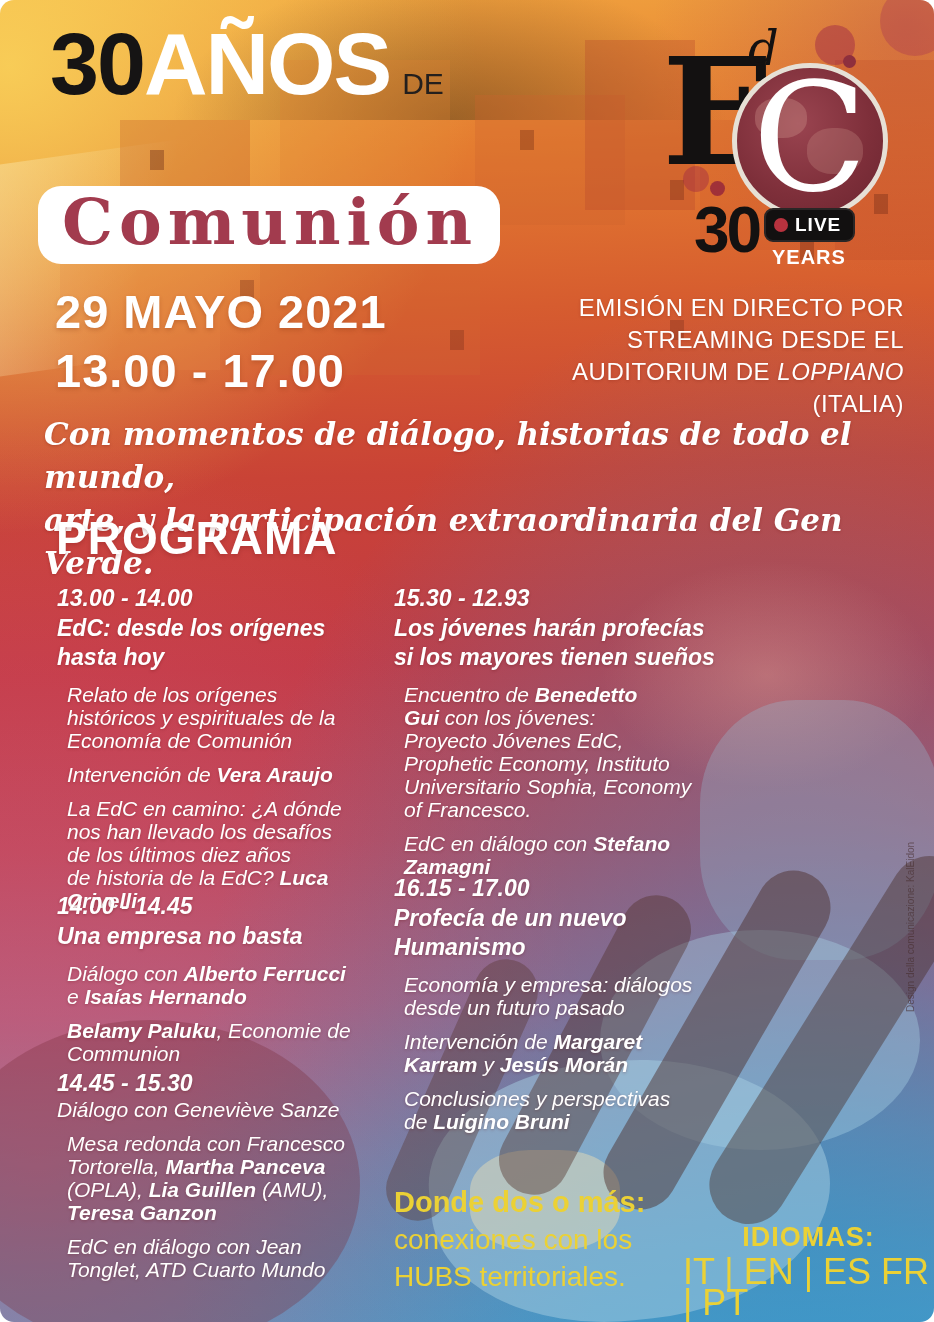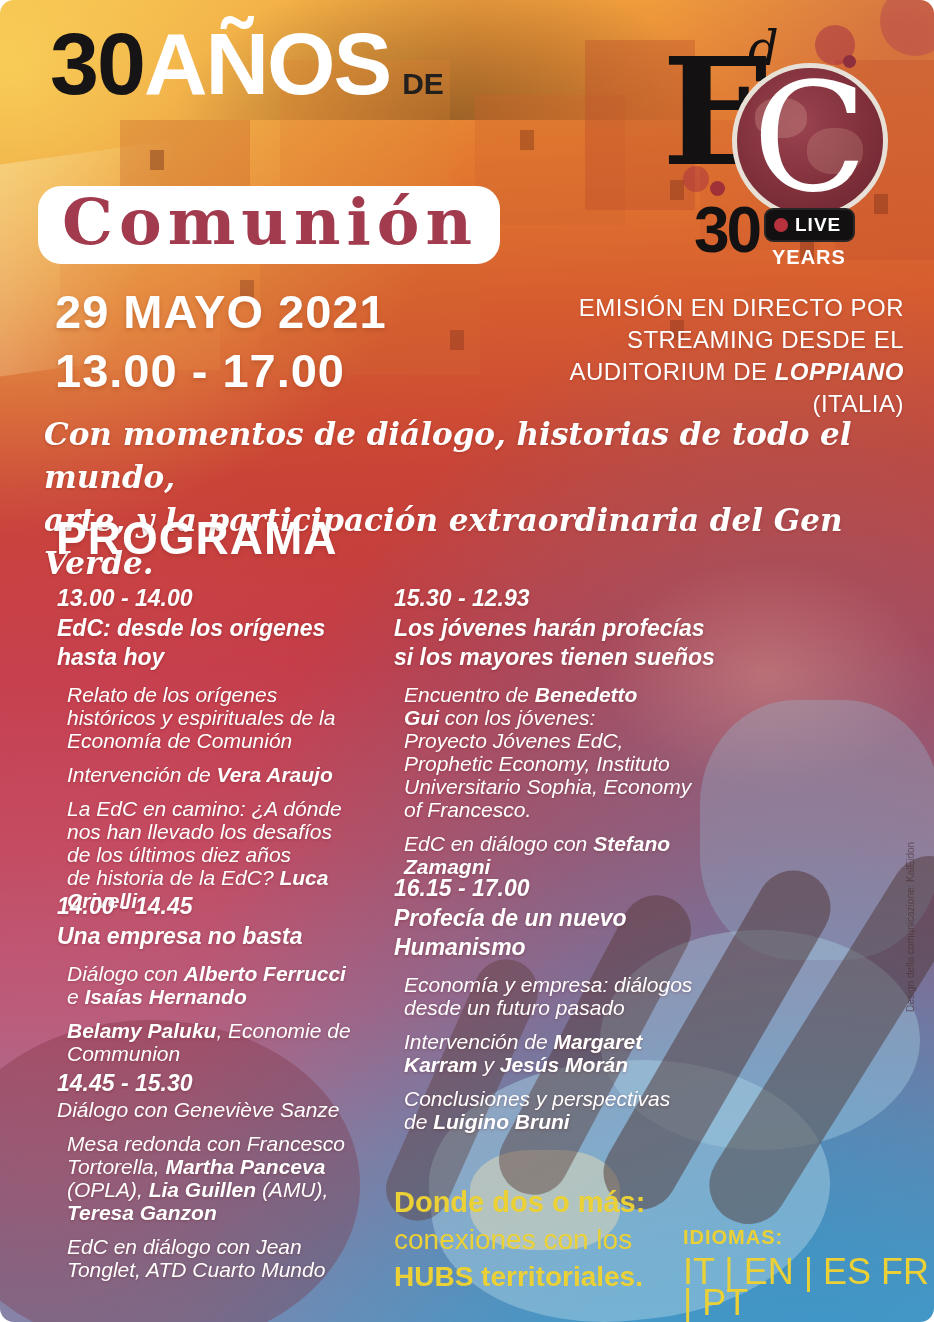--- a/index.html
+++ b/index.html
@@ -53,26 +53,26 @@
   .dot-e{left:880px;top:-14px;width:70px;height:70px;background:rgba(160,40,85,.30);}
 
   
   .layer{position:absolute;z-index:2;}
   .title-line{left:50px;white-space:nowrap;}
   .title-l1{top:18px;}
   .title-l2{top:102px;}
   .big30{font-weight:700;font-size:88px;line-height:92px;letter-spacing:-2px;color:#161414;}
   .big-anos{font-weight:700;font-size:88px;line-height:92px;letter-spacing:-2px;color:#ffffff;}
   .big-eco{font-weight:700;font-size:80px;line-height:88px;letter-spacing:-1px;color:#ffffff;}
-  .small-de{font-weight:700;font-size:30px;color:#231f1d;margin-left:12px;}
+  .small-de{font-weight:400;font-size:30px;color:#231f1d;margin-left:12px;}
   .comunion-box{left:38px;top:186px;background:#ffffff;padding:2px 22px 8px 24px;border-radius:23px;}
   .comunion-text{font-family:"DejaVu Serif",serif;font-weight:700;font-size:64px;line-height:68px;color:#A23B4E;letter-spacing:6px;}
   .date-block{left:55px;top:282px;color:#ffffff;font-weight:700;font-size:47px;line-height:59px;letter-spacing:1px;text-shadow:0 2px 4px rgba(120,40,10,.25);}
   .broadcast{right:30px;top:292px;width:430px;text-align:right;color:#ffffff;font-size:24px;line-height:32px;letter-spacing:.5px;text-shadow:0 1px 3px rgba(120,30,20,.3);}
-  .broadcast .b{font-weight:700;margin-top:44px;}
+  .broadcast .b{font-weight:400;margin-top:44px;}
   .intro{left:44px;top:413px;width:868px;font-family:"DejaVu Serif",serif;font-style:italic;font-weight:700;font-size:31px;line-height:43px;color:#ffffff;white-space:pre-line;text-shadow:0 1px 3px rgba(120,30,20,.35);}
   .program-heading{left:56px;top:511px;color:#ffffff;font-weight:700;font-size:46px;letter-spacing:1px;text-shadow:0 2px 4px rgba(100,20,20,.25);}
 
   .col{position:absolute;z-index:2;top:585px;color:#ffffff;}
   #col-left{left:57px;width:350px;height:740px;}
   #col-right{left:394px;width:470px;height:740px;}
   .slot{position:absolute;left:0;width:100%;}
   #col-left .slot:nth-child(1){top:0;}
   #col-left .slot:nth-child(2){top:308px;}
   #col-left .slot:nth-child(3){top:485px;}
@@ -80,23 +80,23 @@
   #col-right .slot:nth-child(2){top:290px;}
   .slot-time{font-style:italic;font-weight:700;font-size:23px;line-height:27px;text-shadow:0 1px 3px rgba(100,20,20,.35);}
   .slot-title{font-style:italic;font-weight:700;font-size:23px;line-height:29px;margin-top:2px;white-space:pre-line;text-shadow:0 1px 3px rgba(100,20,20,.35);}
   .para{font-style:italic;font-size:21px;line-height:23px;margin-top:11px;padding-left:10px;white-space:pre-line;text-shadow:0 1px 3px rgba(100,20,20,.3);}
   .para.flush{margin-top:1px;padding-left:0;}
   .b{font-weight:700;font-style:italic;}
 
   .hubs{left:394px;top:1186px;color:#EBD135;z-index:2;}
   .hubs-title{font-weight:700;font-size:29px;line-height:33px;}
   .hubs-line{font-size:28px;line-height:33px;margin-top:4px;}
-  .hubs-line2{font-weight:bold;}
+  .hubs-line2{}
   .languages{left:683px;top:1222px;color:#EBD135;z-index:2;}
-  .lang-label{font-weight:700;font-size:20px;line-height:31px;letter-spacing:1px;}
+  .lang-label{font-weight:700;font-size:27px;line-height:31px;letter-spacing:1px;text-align:center;}
   .lang-value{font-size:36px;line-height:31px;margin-top:3px;}
 
   
   .logo{left:660px;top:18px;width:270px;height:250px;}
   .logo-e{position:absolute;left:2px;top:20px;font-family:"DejaVu Serif",serif;font-weight:700;font-size:148px;line-height:148px;color:#131111;}
   .logo-d{position:absolute;left:88px;top:2px;font-family:"DejaVu Serif",serif;font-style:italic;font-size:48px;color:#131111;}
   .logo-circle{position:absolute;left:72px;top:45px;width:146px;height:146px;border-radius:50%;border:5px solid #E6E0D6;
     background:radial-gradient(circle at 42% 38%, #9A4450, #7E2F3A 58%, #6B2530 100%);}
   .logo-circle::before{content:"";position:absolute;left:18px;top:30px;width:52px;height:40px;border-radius:45%;background:rgba(205,150,140,.35);}
   .logo-circle::after{content:"";position:absolute;left:70px;top:60px;width:56px;height:46px;border-radius:45%;background:rgba(205,150,140,.28);}

